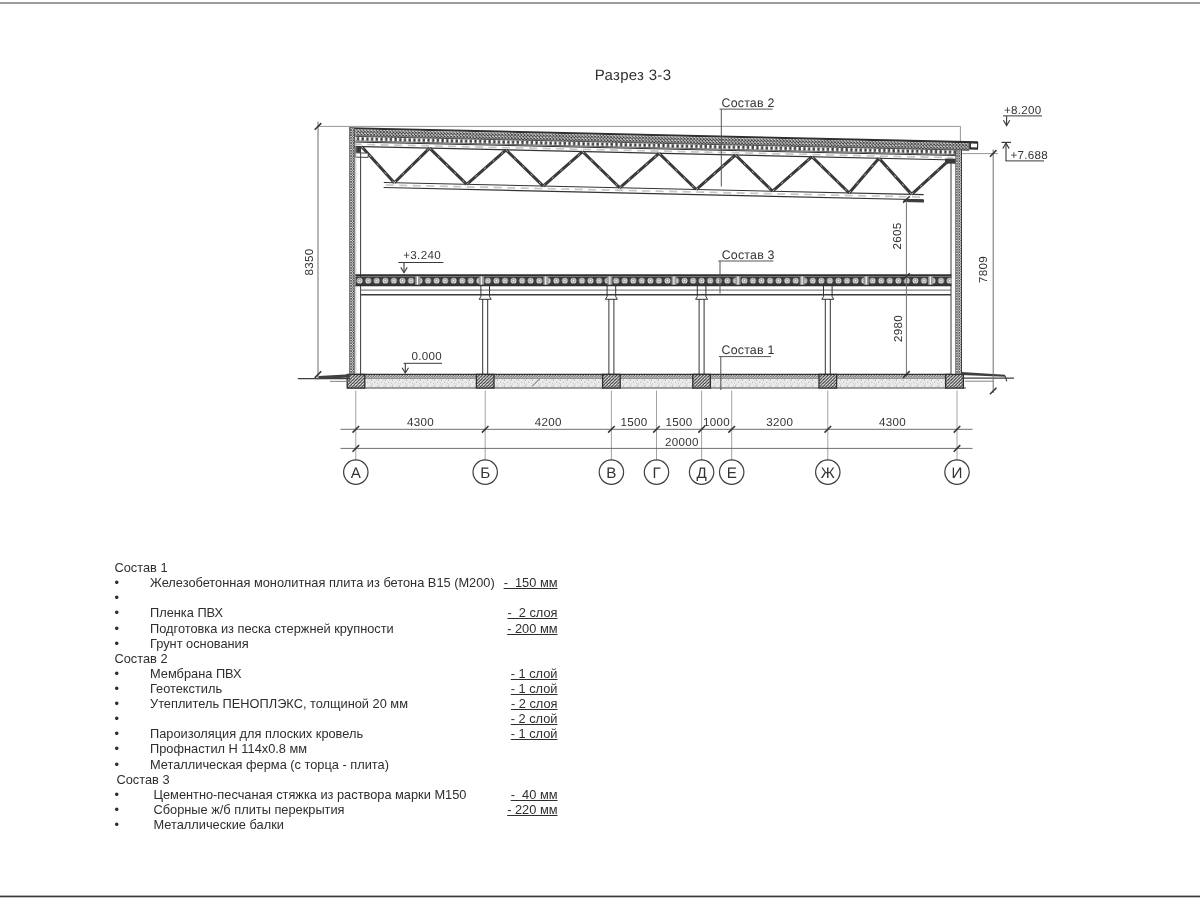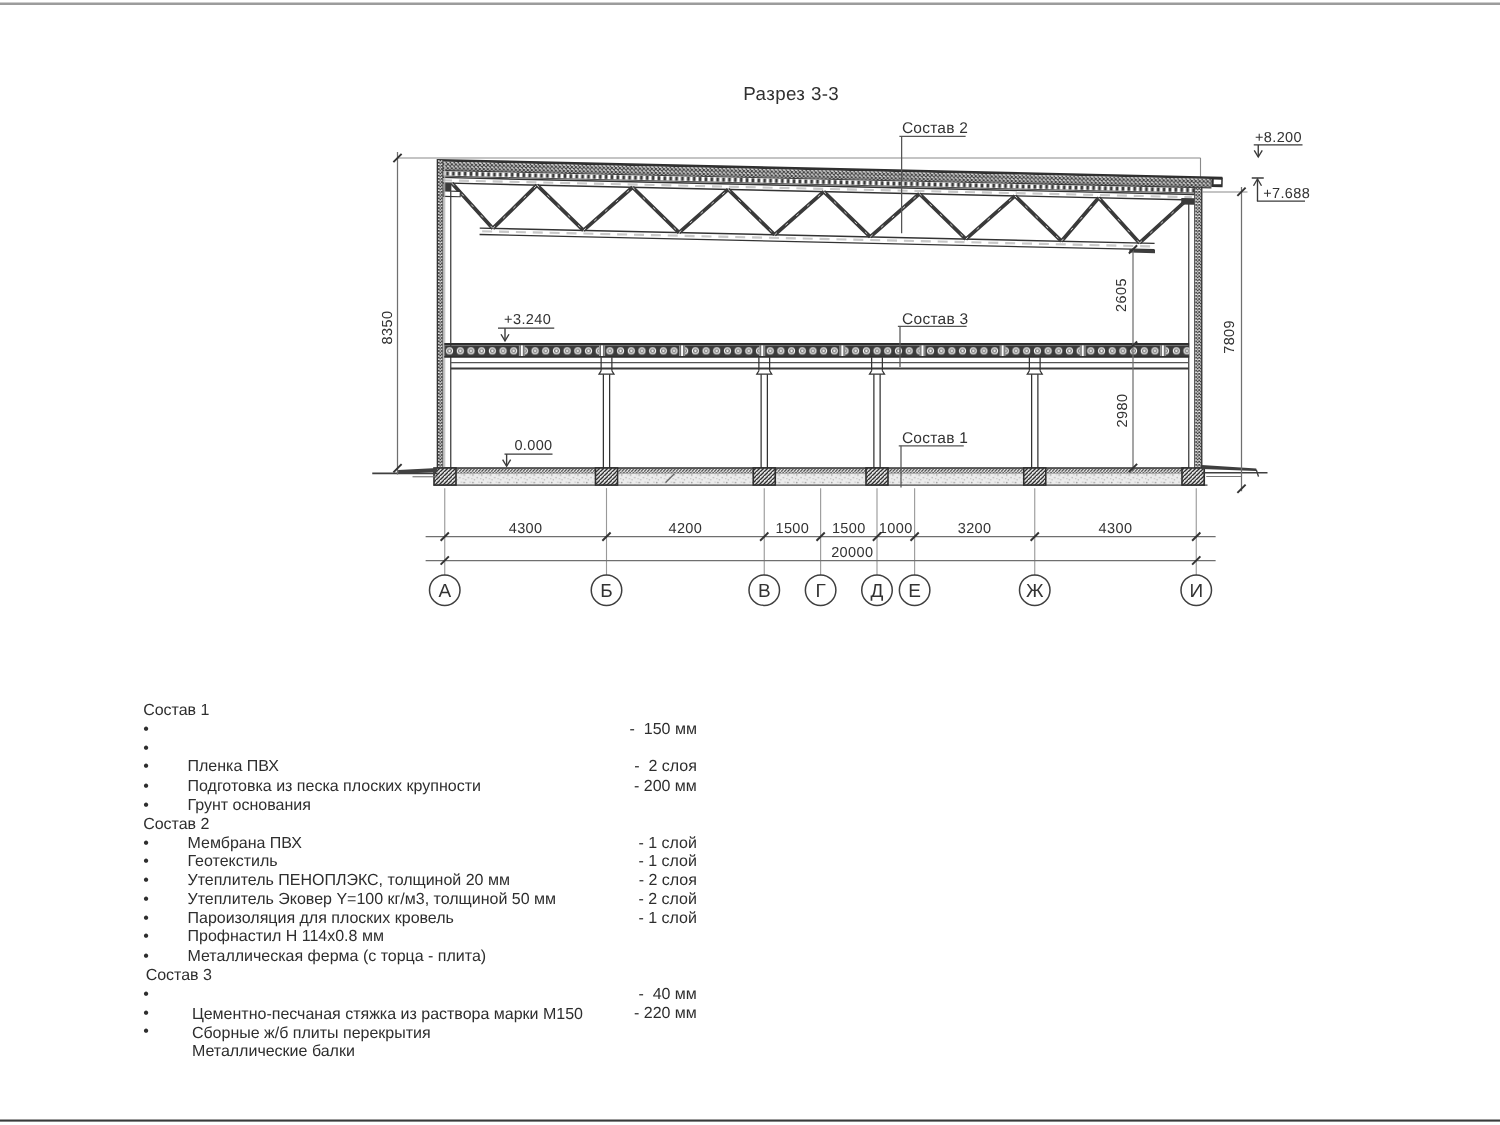--- a/index.html
+++ b/index.html
@@ -3,23 +3,23 @@
 <title>Разрез 3-3</title>
 <style>
 html,body{margin:0;padding:0;background:#ffffff;}
 body{width:1200px;height:900px;position:relative;overflow:hidden;font-family:"Liberation Sans",sans-serif;}
 svg{position:absolute;left:0;top:0;}
 .legend{position:absolute;left:113.5px;top:0;width:444px;height:900px;font-size:12.8px;color:#2e2e2e;}
 .legend .row{position:absolute;left:0;width:444px;height:15.1px;line-height:15.1px;white-space:nowrap;}
 .legend .lh{padding-left:1px;}
 .legend .bl{position:absolute;left:1px;}
 .legend .nm{position:absolute;left:36.5px;}
-.legend .pad3 .nm, .legend .li.pad3 .nm{left:40px;margin-top:16px;}
+.legend .pad3 .nm, .legend .li.pad3 .nm{left:40px;}
 .legend .lh.pad3{padding-left:3px;}
-.legend .val{position:absolute;right:0;}
+.legend .val{position:absolute;right:0;text-decoration:underline;}
 </style></head>
 <body>
 <svg width="1200" height="900" viewBox="0 0 1200 900" xmlns="http://www.w3.org/2000/svg" font-family="Liberation Sans, sans-serif" text-rendering="geometricPrecision" shape-rendering="geometricPrecision">
 <defs>
 <pattern id="roofHatch" width="3.2" height="3.2" patternUnits="userSpaceOnUse">
  <rect width="3.2" height="3.2" fill="#e2e2e2"></rect>
  <path d="M0 3.2 L3.2 0 M0 0 L3.2 3.2" stroke="#3c3c3c" stroke-width="0.9"></path>
 </pattern>
 <pattern id="wallHatch" width="2.6" height="2.6" patternUnits="userSpaceOnUse">
  <rect width="2.6" height="2.6" fill="#e8e8e8"></rect>
@@ -403,36 +403,37 @@
       <text x="957.0" y="477.6" font-size="15.2" fill="#333333" text-anchor="middle">И</text>
 </g>
 </svg>
 
 <div class="legend">
 
 <div class="row lh" style="top:560.0px">Состав 1</div>
 
 <div class="row li" style="top:575.1px">
       <span class="bl">•</span>
+      <span class="nm">Железобетонная монолитная плита из бетона В15 (М200)</span>
       <span class="val">-&nbsp;&nbsp;150 мм</span>
     </div>
 
 <div class="row li" style="top:590.2px">
       <span class="bl">•</span>
     </div>
 
 <div class="row li" style="top:605.4px">
       <span class="bl">•</span>
       <span class="nm">Пленка ПВХ</span>
       <span class="val">-&nbsp;&nbsp;2 слоя</span>
     </div>
 
 <div class="row li" style="top:620.5px">
       <span class="bl">•</span>
-      <span class="nm">Подготовка из песка плоских крупности</span>
+      <span class="nm">Подготовка из песка стержней крупности</span>
       <span class="val">- 200 мм</span>
     </div>
 
 <div class="row li" style="top:635.6px">
       <span class="bl">•</span>
       <span class="nm">Грунт основания</span>
     </div>
 
 <div class="row lh" style="top:650.7px">Состав 2</div>
 
@@ -449,21 +450,20 @@
     </div>
 
 <div class="row li" style="top:696.1px">
       <span class="bl">•</span>
       <span class="nm">Утеплитель ПЕНОПЛЭКС, толщиной 20 мм</span>
       <span class="val">- 2 слоя</span>
     </div>
 
 <div class="row li" style="top:711.2px">
       <span class="bl">•</span>
-      <span class="nm">Утеплитель Эковер Y=100 кг/м3, толщиной 50 мм</span>
       <span class="val">- 2 слой</span>
     </div>
 
 <div class="row li" style="top:726.3px">
       <span class="bl">•</span>
       <span class="nm">Пароизоляция для плоских кровель</span>
       <span class="val">- 1 слой</span>
     </div>
 
 <div class="row li" style="top:741.4px">

